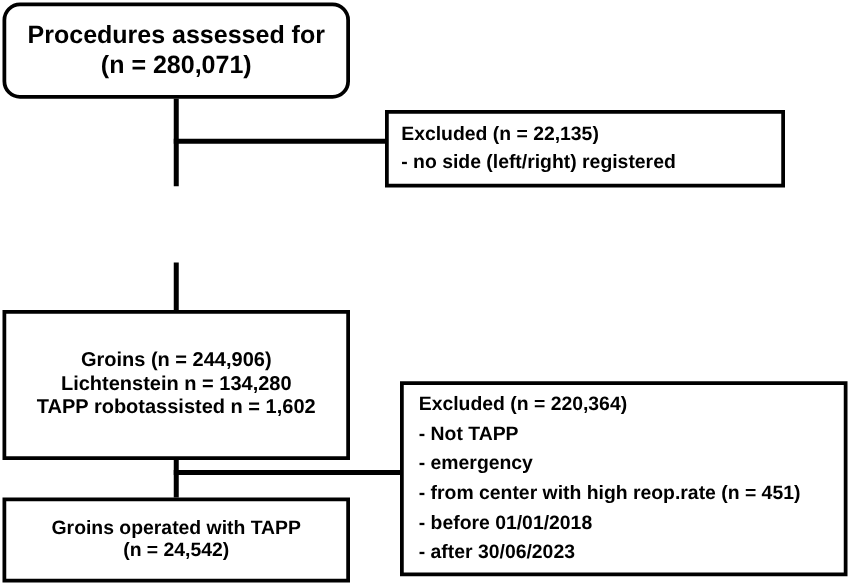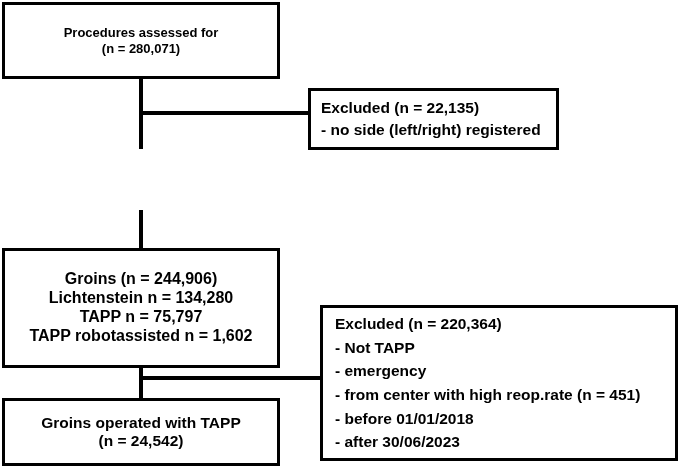--- a/index.html
+++ b/index.html
@@ -43,25 +43,25 @@
   }
   .italic .line {
     font-style: italic;
   }
 
   
   #node-assessed     { left: 2px;   top: 2px;   width: 278px; height: 77px;  padding: 0 6px; }
   #node-restructured { left: 2px;   top: 148px; width: 278px; height: 63px;  padding: 0 6px; }
   #node-groins       { left: 2px;   top: 248px; width: 278px; height: 120px; padding: 0 6px; }
   #node-operated     { left: 2px;   top: 398px; width: 278px; height: 68px;  padding: 0 6px; }
-  #node-excluded-1   { left: 308px; top: 88px;  width: 251px; height: 62px;  padding: 0 10px; }
+  #node-excluded-1   { left: 308px; top: 88px;  width: 320px; height: 62px;  padding: 0 10px; }
   #node-excluded-2   { left: 320px; top: 305px; width: 358px; height: 156px; padding: 6px 12px; }
 
   
-  #node-assessed     { font-size: 13px; }
+  #node-assessed     { font-size: 20px; border-radius: 14px; }
   #node-restructured { font-size: 15.5px; }
   #node-groins       { font-size: 16px; }
   #node-operated     { font-size: 15.5px; }
   #node-excluded-1   { font-size: 15.5px; }
   #node-excluded-2   { font-size: 15.5px; }
   #node-excluded-2 .line { line-height: 1.52; }
   #node-excluded-1 .line { line-height: 1.45; }
 
   
   .conn {
@@ -96,21 +96,20 @@
 
   <div class="node leftal" id="node-excluded-1">
     <span class="line">Excluded (n = 22,135)</span>
     <span class="line">- no side (left/right) registered</span>
   </div>
 
 
   <div class="node centered" id="node-groins">
     <span class="line">Groins (n = 244,906)</span>
     <span class="line">Lichtenstein n = 134,280</span>
-    <span class="line">TAPP n = 75,797</span>
     <span class="line">TAPP robotassisted n = 1,602</span>
   </div>
 
   <div class="node leftal" id="node-excluded-2">
     <span class="line">Excluded (n = 220,364)</span>
     <span class="line">- Not TAPP</span>
     <span class="line">- emergency</span>
     <span class="line"><span>- from center with high reop.rate </span><span>(n = 451)</span></span>
     <span class="line">- before 01/01/2018</span>
     <span class="line">- after 30/06/2023</span>

